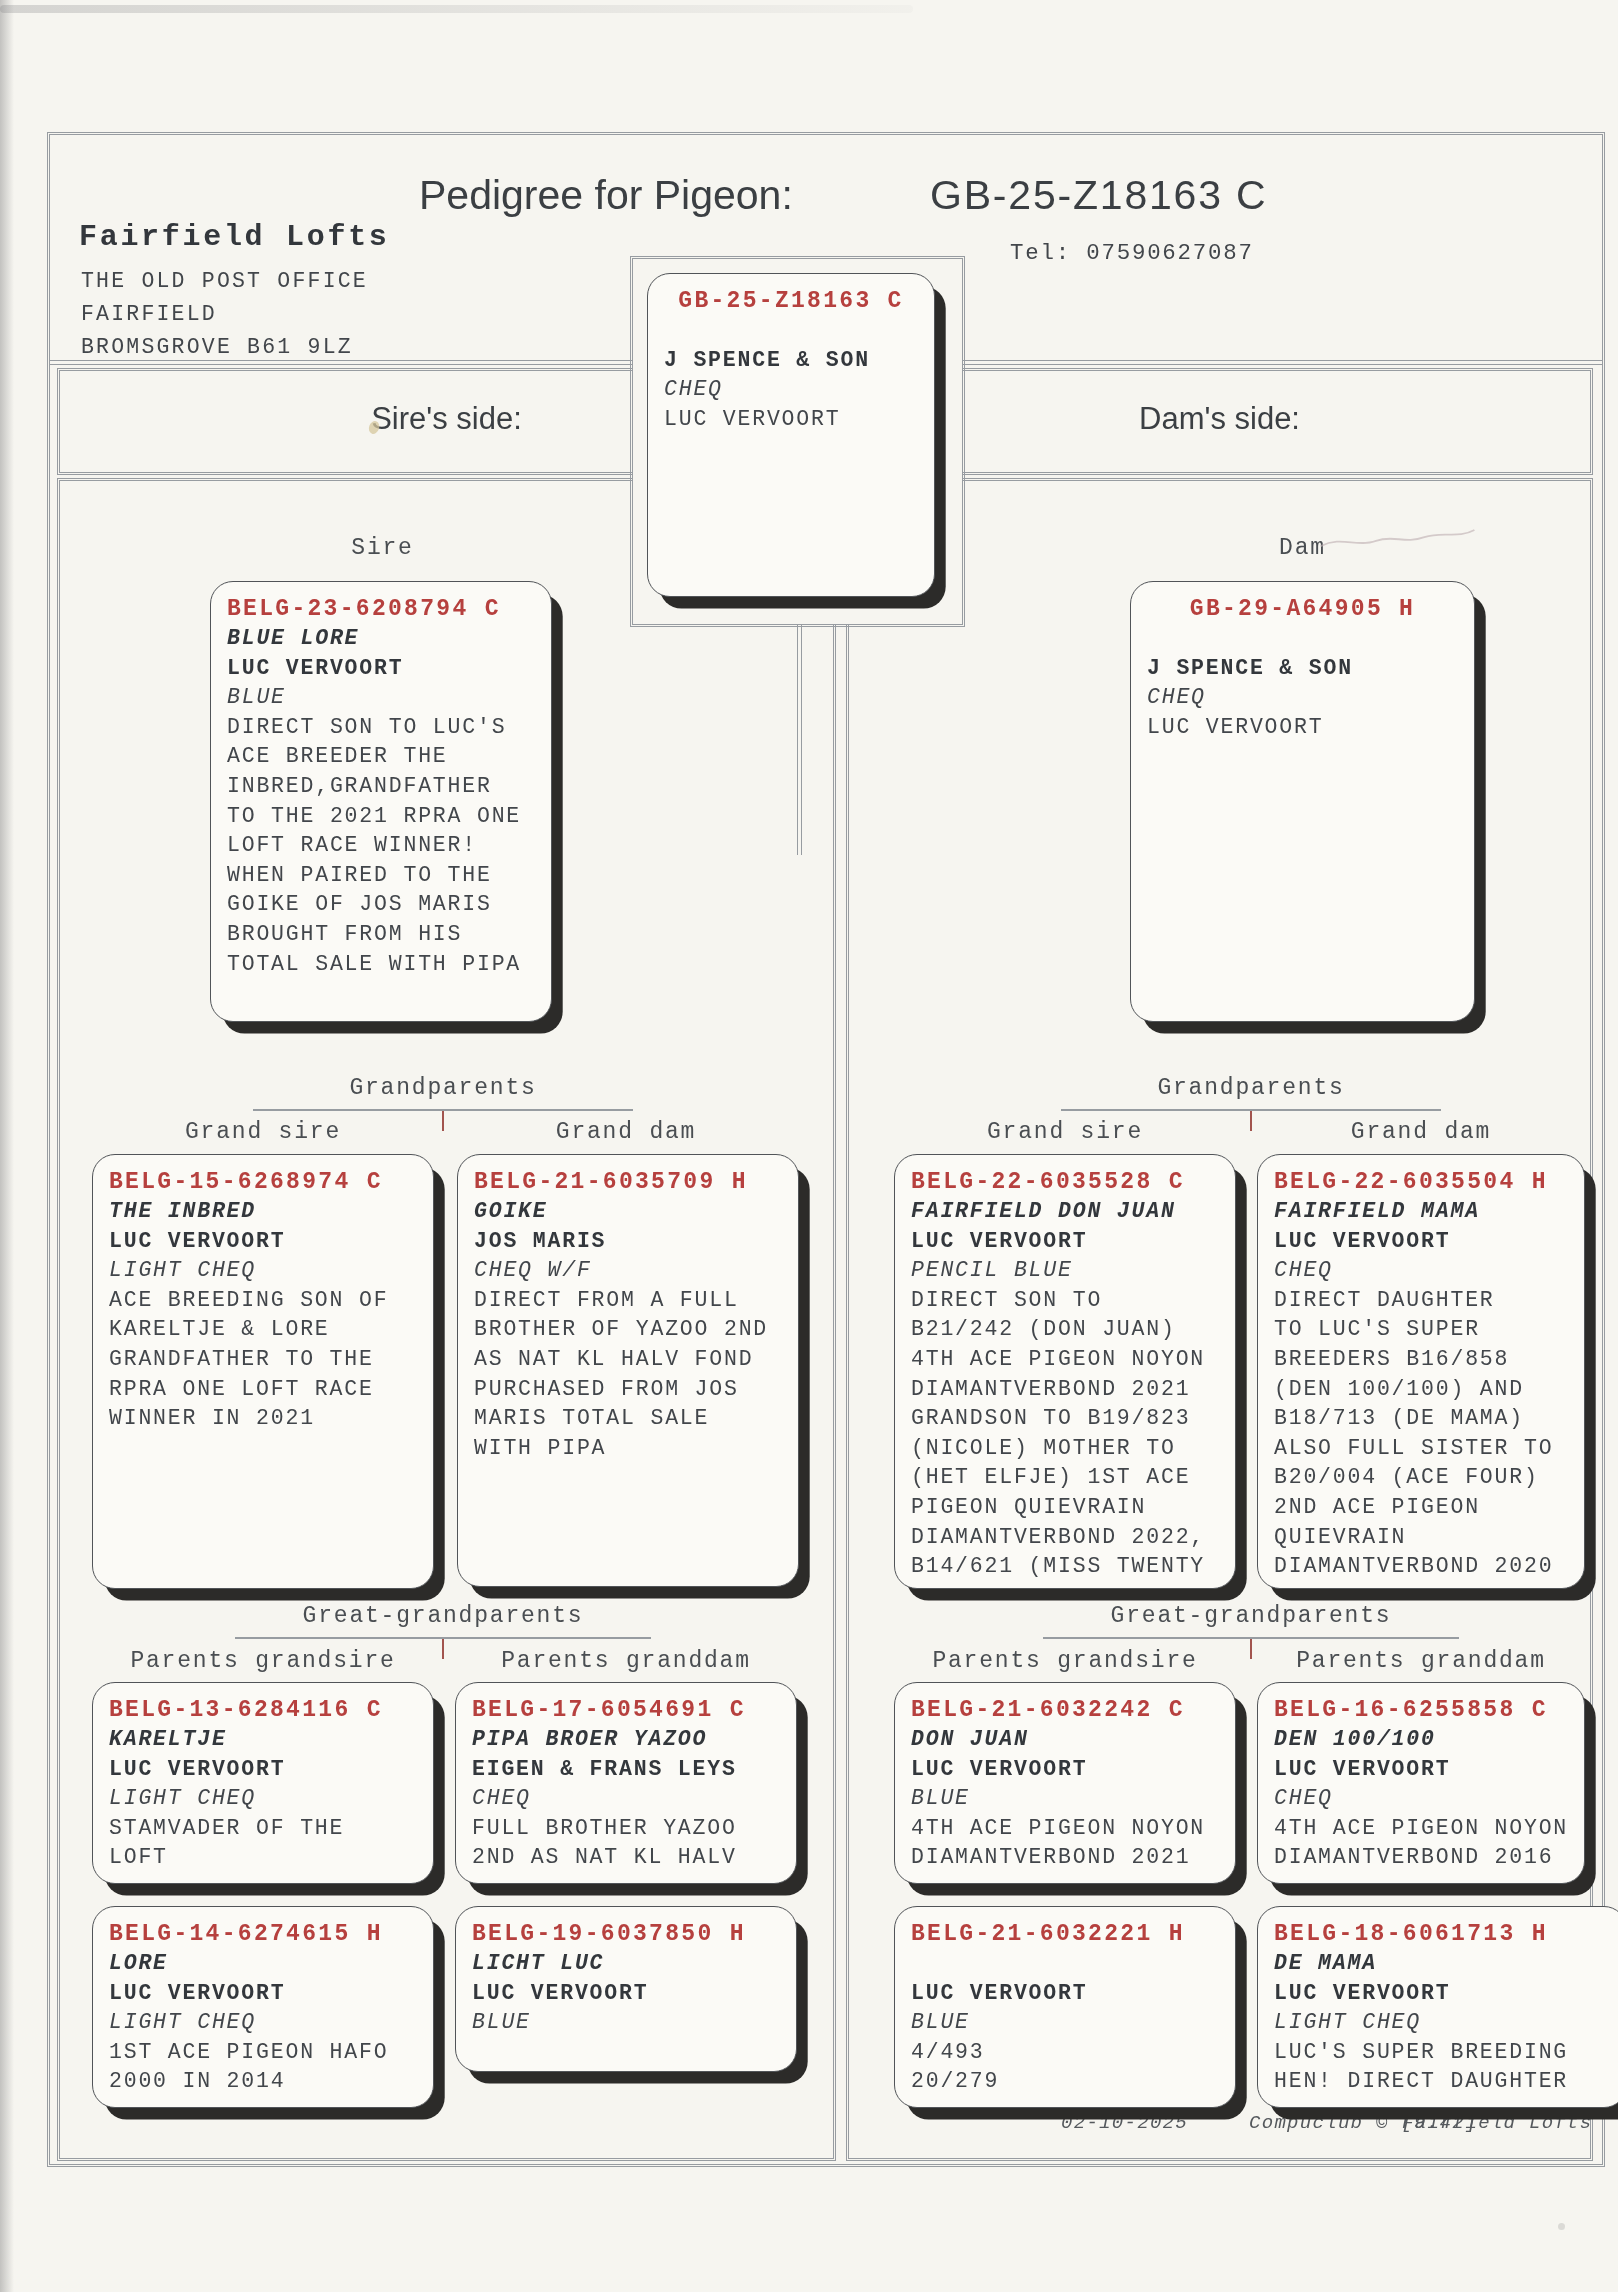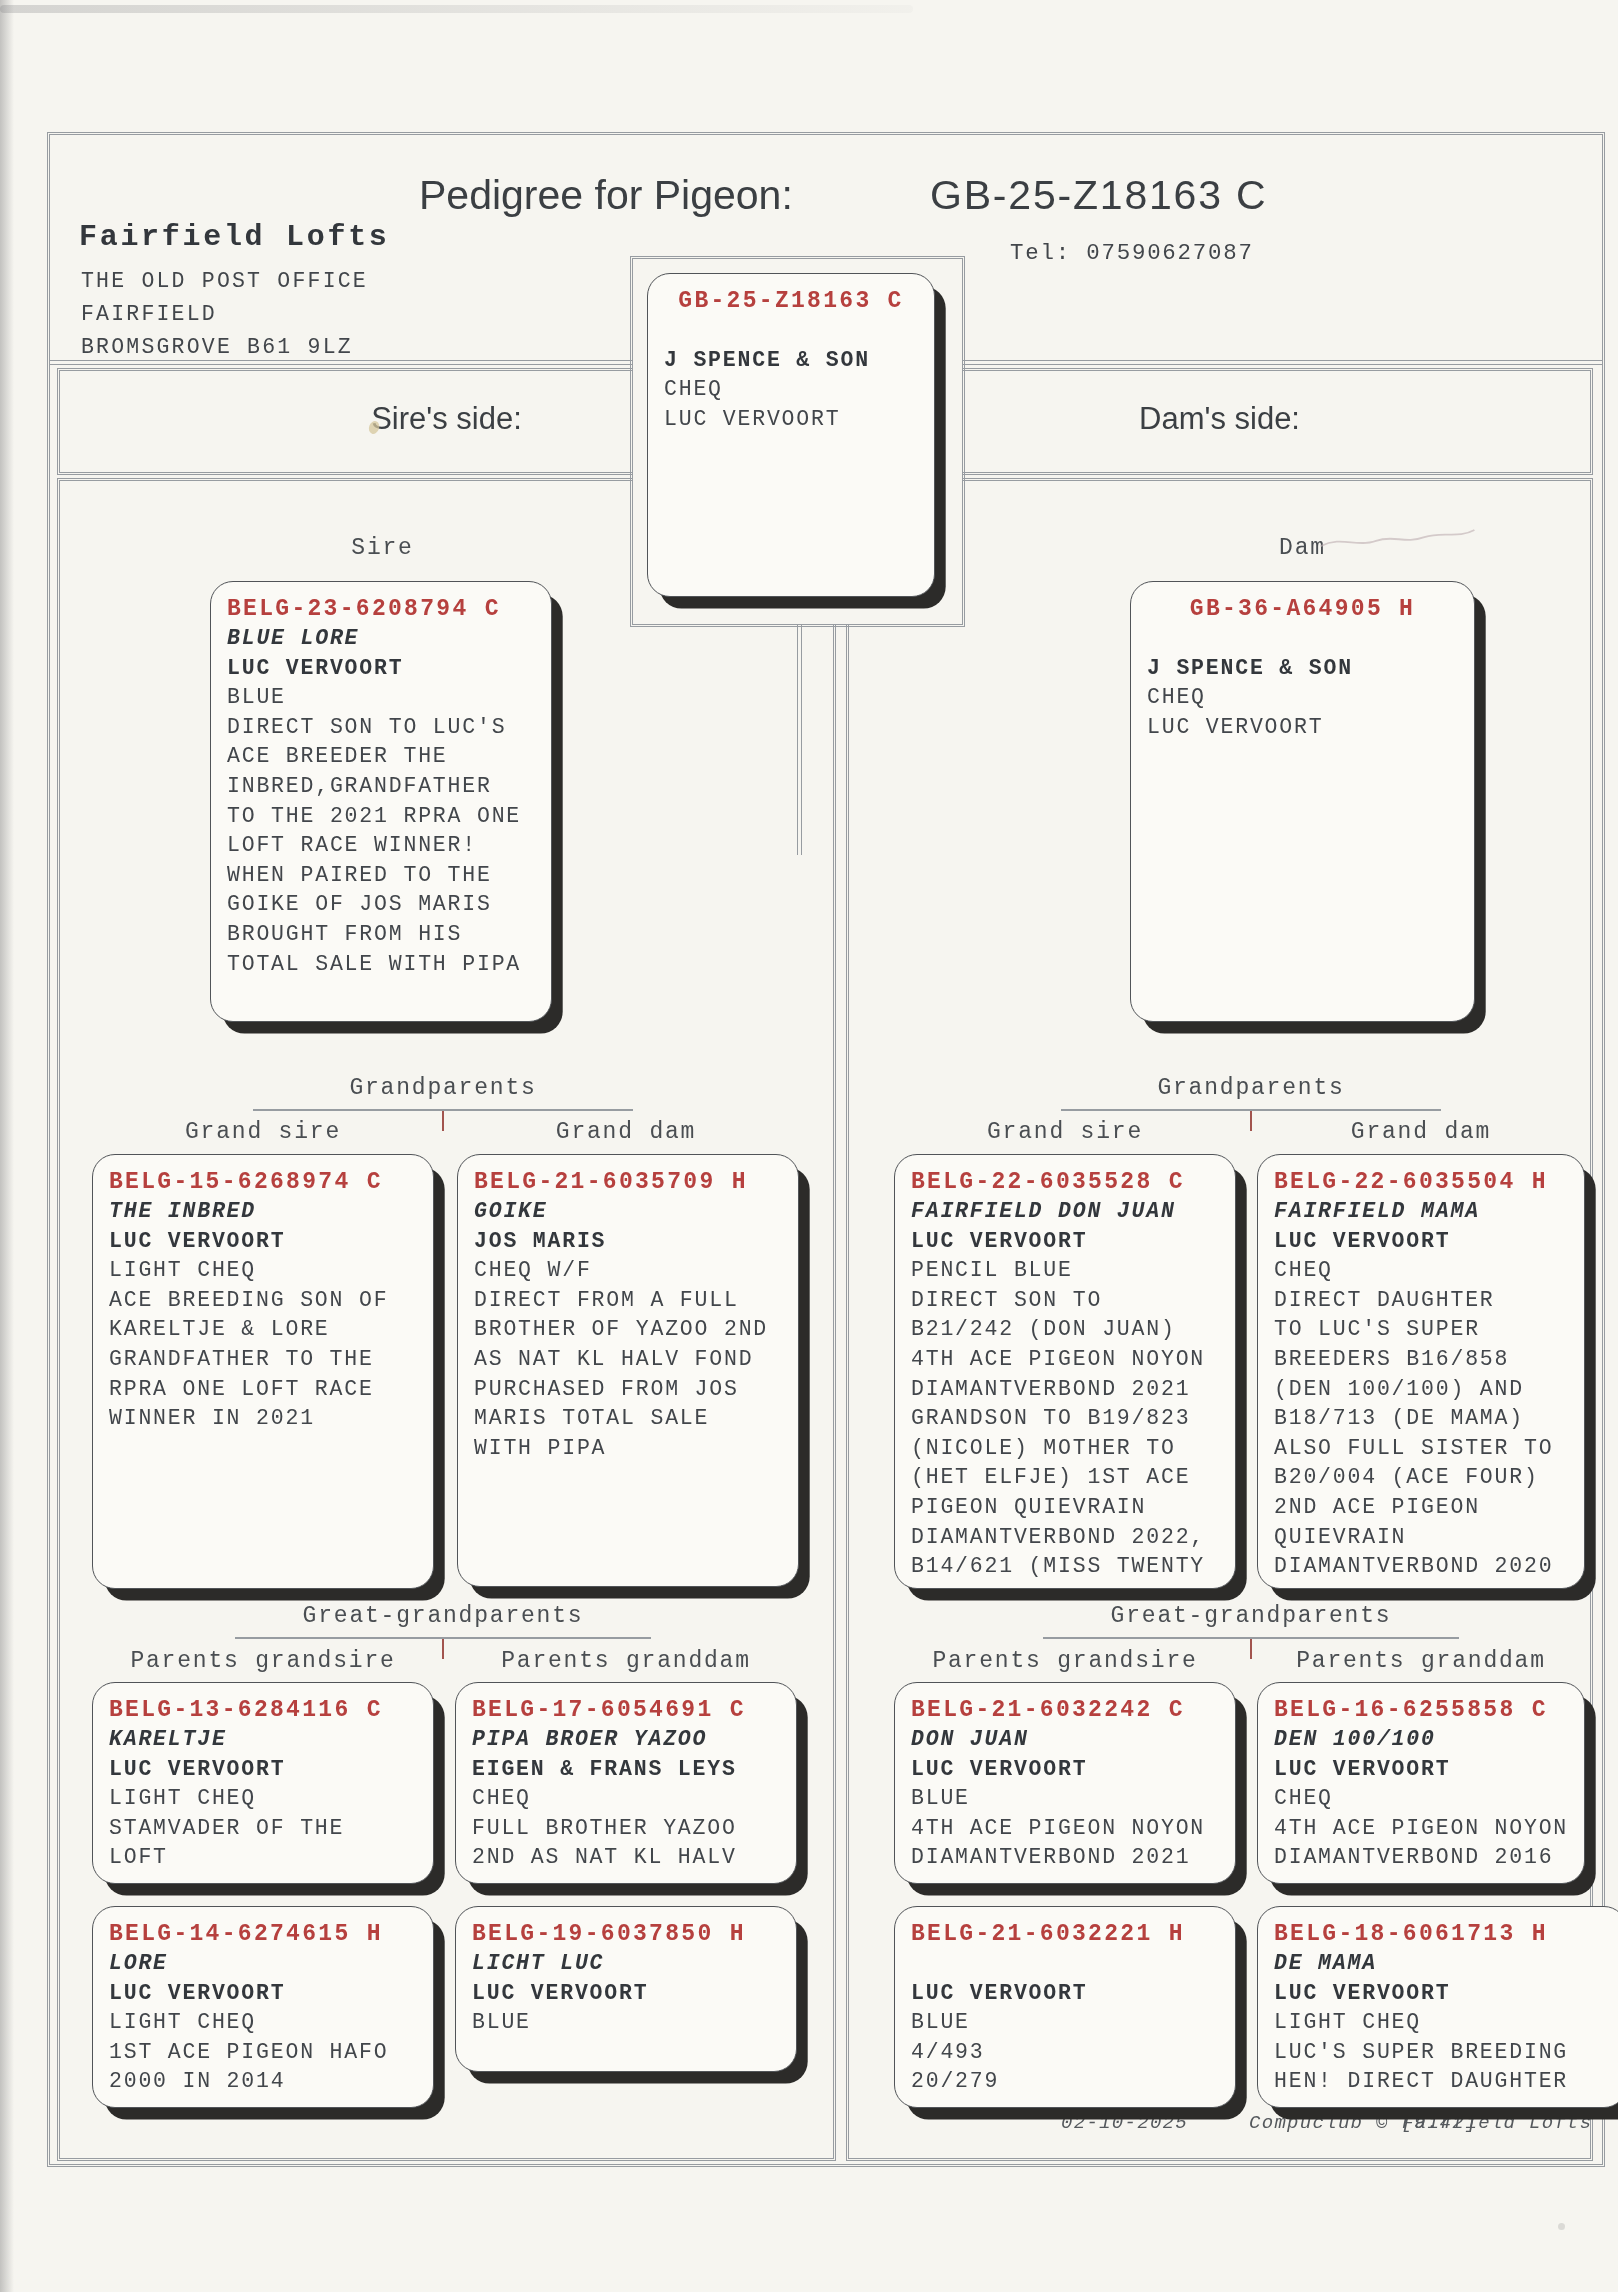--- a/index.html
+++ b/index.html
@@ -42,21 +42,21 @@
   .card{position:absolute;background:var(--card-bg);border:1.8px solid var(--card-border);
         border-radius:23px;box-shadow:11.6px 12.5px 0 -0.9px var(--card-shadow);
         padding:12.5px 16px;box-sizing:border-box;font-size:21.5px;line-height:29.6px;
         letter-spacing:1.8px;color:var(--text);overflow:hidden;z-index:6;}
   .card .ring{color:var(--ring-red);font-weight:bold;font-size:23px;letter-spacing:2.3px;
               white-space:nowrap;}
   .card.center-ring .ring{text-align:center;}
   .card .bname{font-weight:bold;font-style:italic;color:var(--text-bold);min-height:29.6px;
                white-space:nowrap;}
   .card .fancier{font-weight:bold;color:var(--text-bold);white-space:nowrap;}
-  .card .colorline{white-space:nowrap;}
+  .card .colorline{white-space:nowrap;font-style:italic;}
   .card .notes div{white-space:nowrap;}
   .subject-frame{background:var(--paper);z-index:5;}
   .footer-item{position:absolute;top:2112px;font-size:19px;font-style:italic;
                letter-spacing:1.3px;color:#55595d;white-space:nowrap;}
   .speck{position:absolute;border-radius:50%;}
 </style>
 </head>
 <body>
 
 <div class="paper">
@@ -114,21 +114,21 @@
         <div>LOFT RACE WINNER!</div>
         <div>WHEN PAIRED TO THE</div>
         <div>GOIKE OF JOS MARIS</div>
         <div>BROUGHT FROM HIS</div>
         <div>TOTAL SALE WITH PIPA</div>
       </div>
   </div>
 
   <div class="mono-label" style="left:1130px;top:535px;width:345px;">Dam</div>
   <div class="card center-ring" style="left:1130px;top:581px;width:345px;height:441px;">
-    <div class="ring">GB-36-A64905 H</div>
+    <div class="ring">GB-29-A64905 H</div>
     <div class="bname"></div>
     <div class="fancier">J SPENCE &amp; SON</div>
     <div class="colorline">CHEQ</div>
     <div class="notes">
         <div>LUC VERVOORT</div>
       </div>
   </div>
   <svg style="position:absolute;left:1317px;top:521px;width:161px;height:36px;opacity:.65;" viewBox="0 0 180 40">
     <path d="M4,28 C28,16 44,30 66,22 C86,15 98,26 120,18 C140,11 158,20 176,10" fill="none" stroke="#c2b4b6" stroke-width="2"></path>
   </svg>

